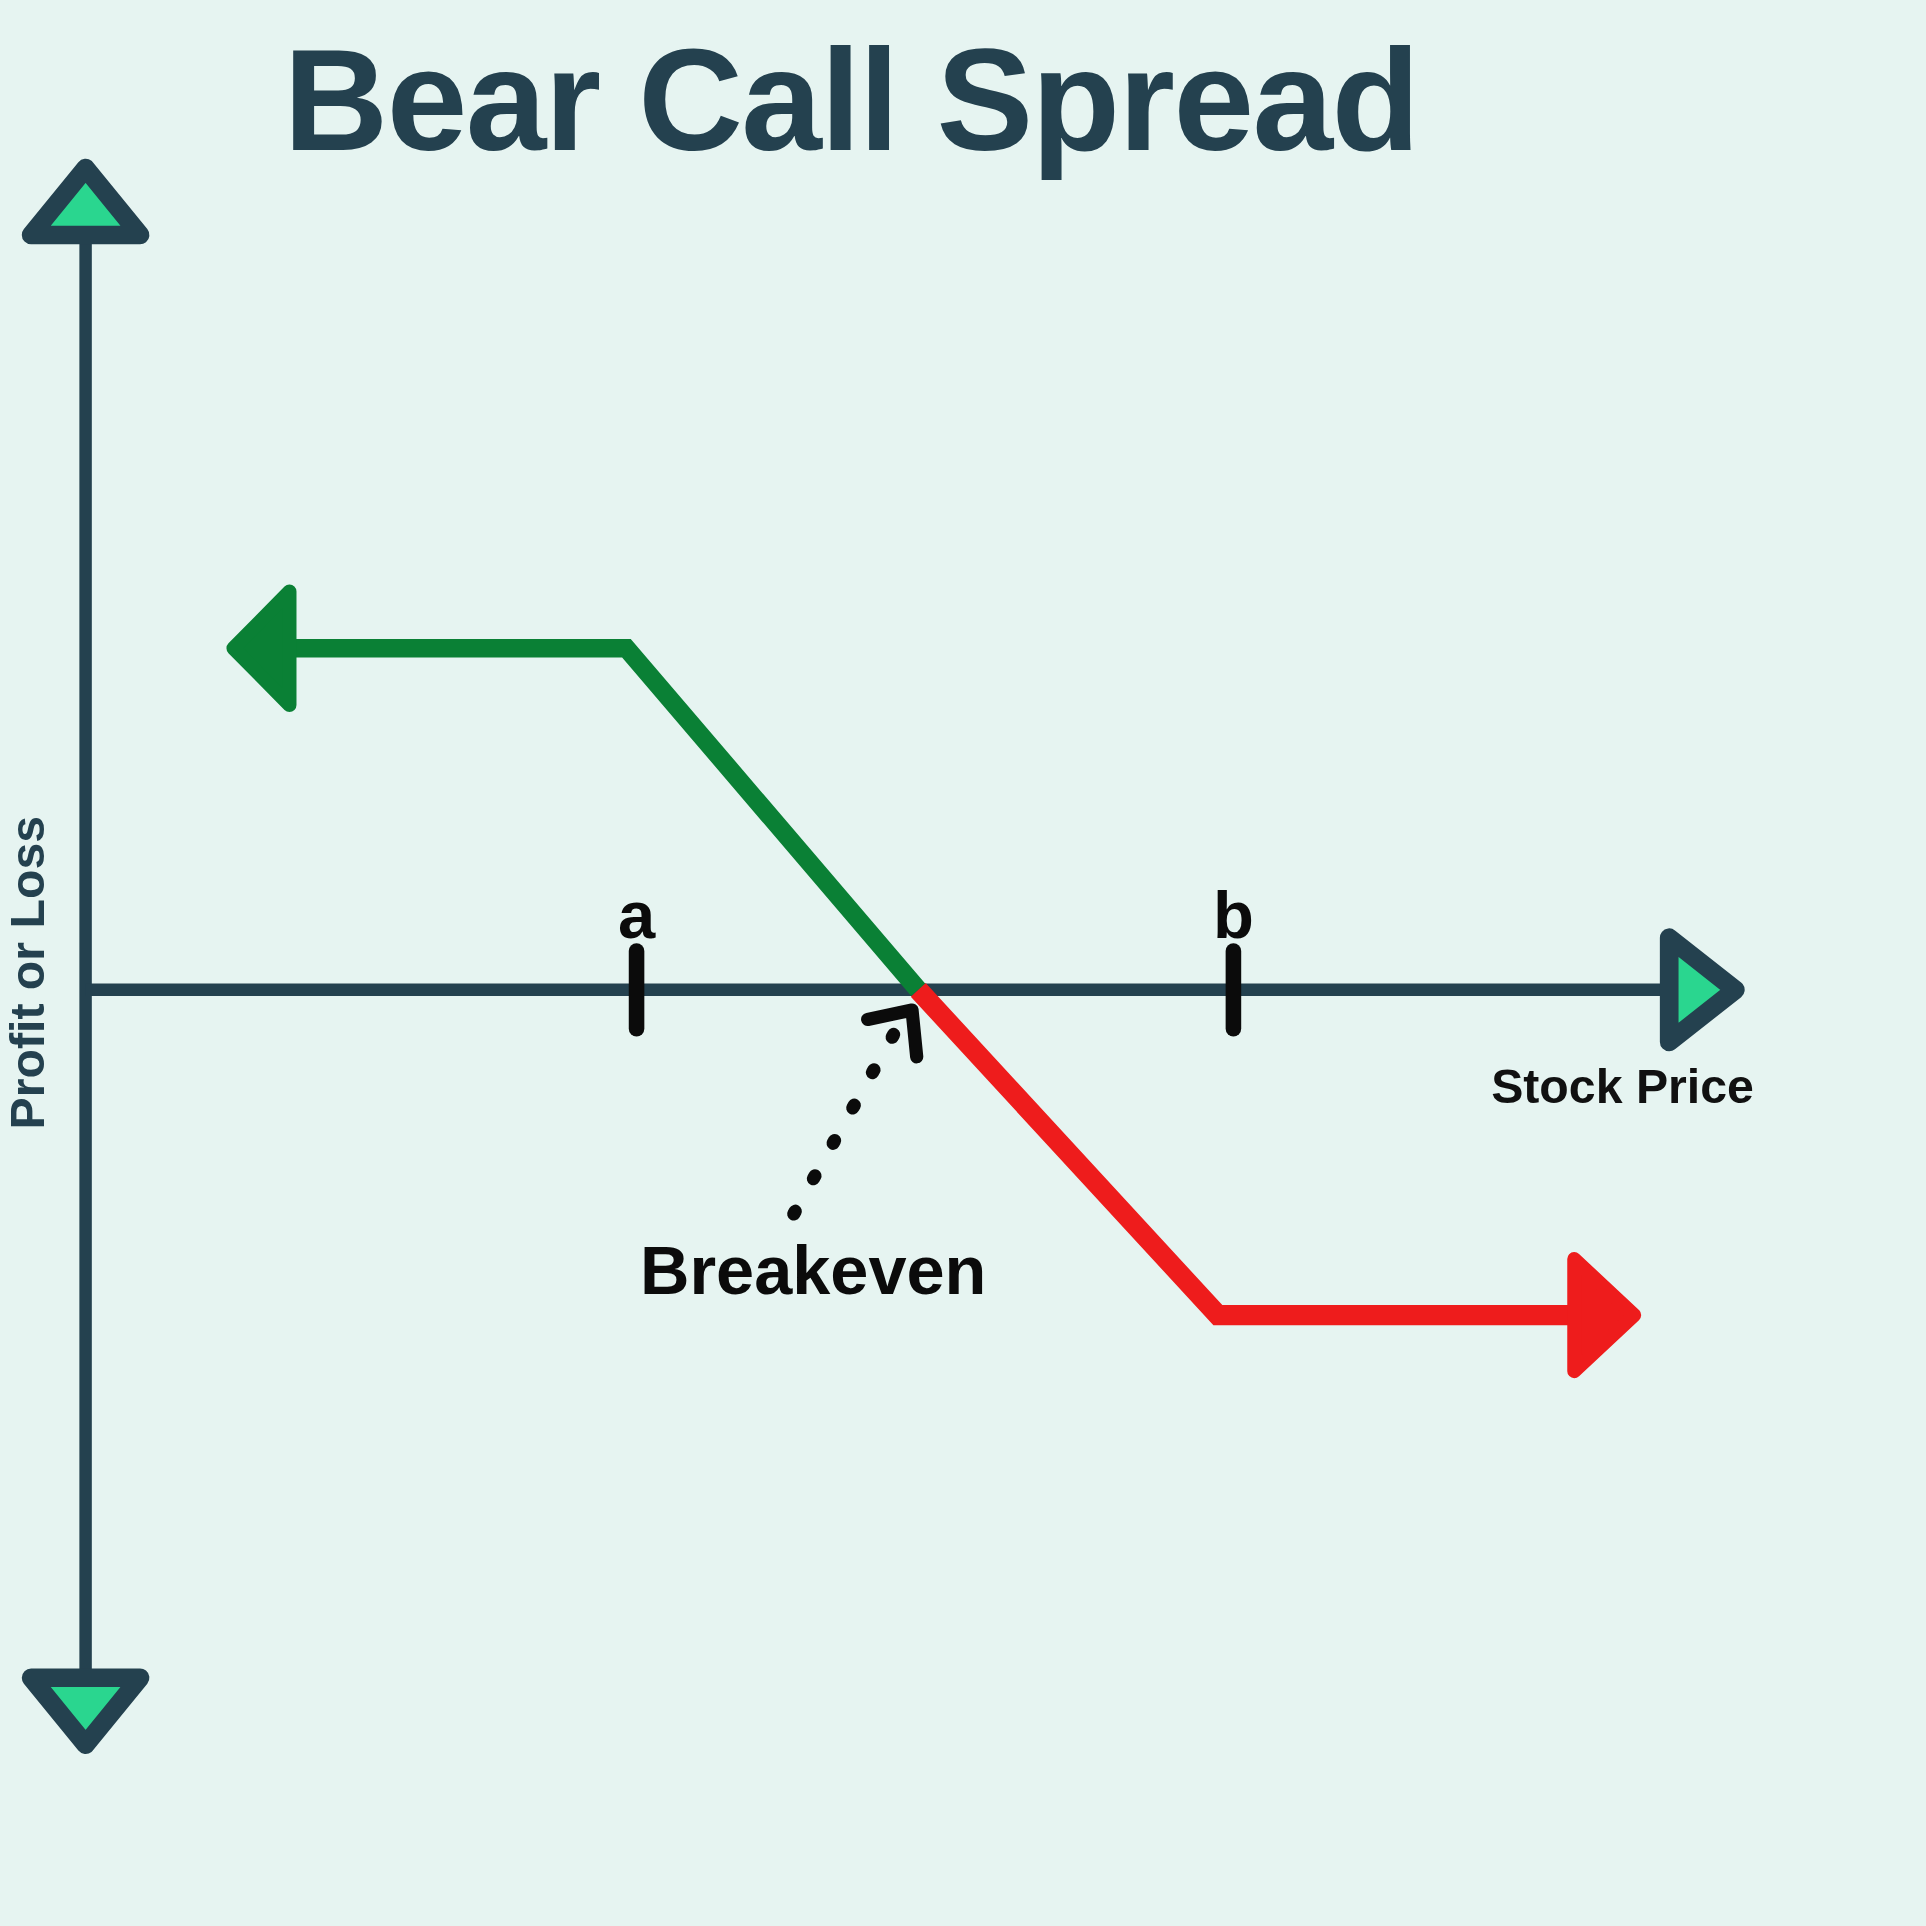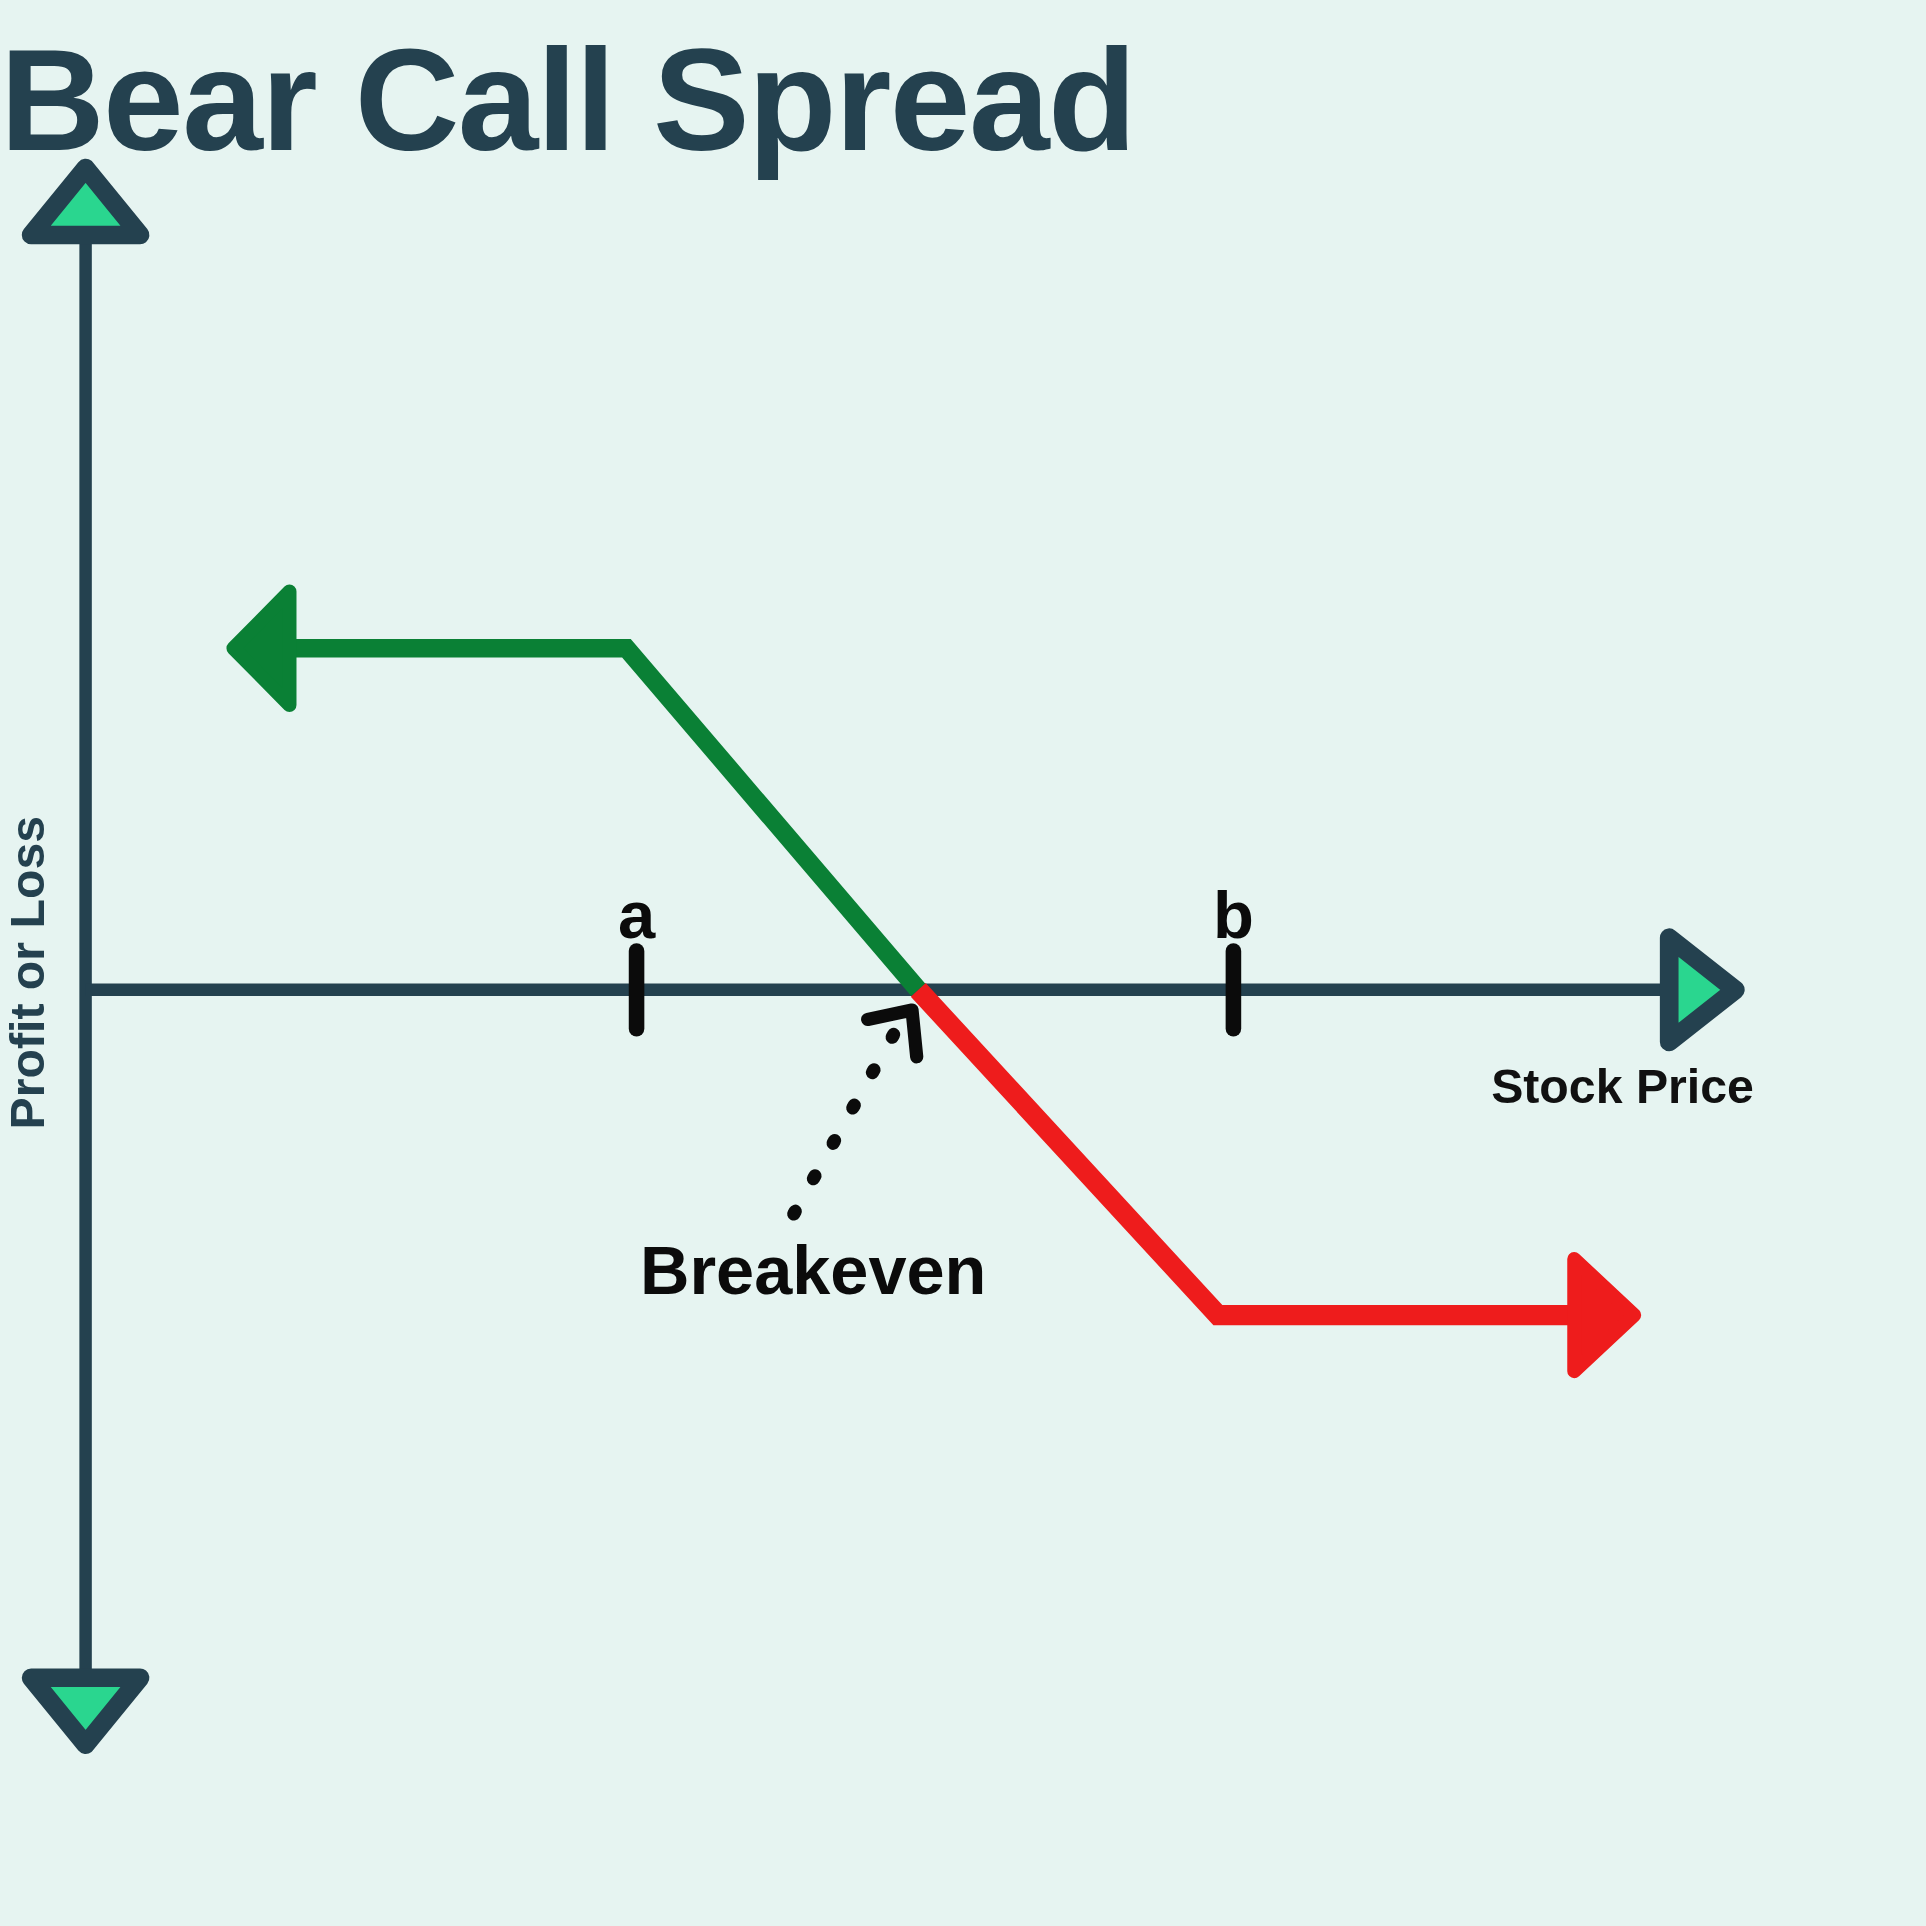--- a/index.html
+++ b/index.html
@@ -18,20 +18,21 @@
     position: relative;
     width: 1926px;
     height: 1926px;
     background: #e6f4f1;
   }
   #chart-title {
     position: absolute;
     top: 17px;
     left: 0;
     width: 1702px;
+    text-align: center;
     font-size: 145px;
     font-weight: bold;
     color: #24414f;
     letter-spacing: -1.6px;
     line-height: 1.15;
     white-space: nowrap;
   }
   #plot-svg {
     position: absolute;
     top: 0;

